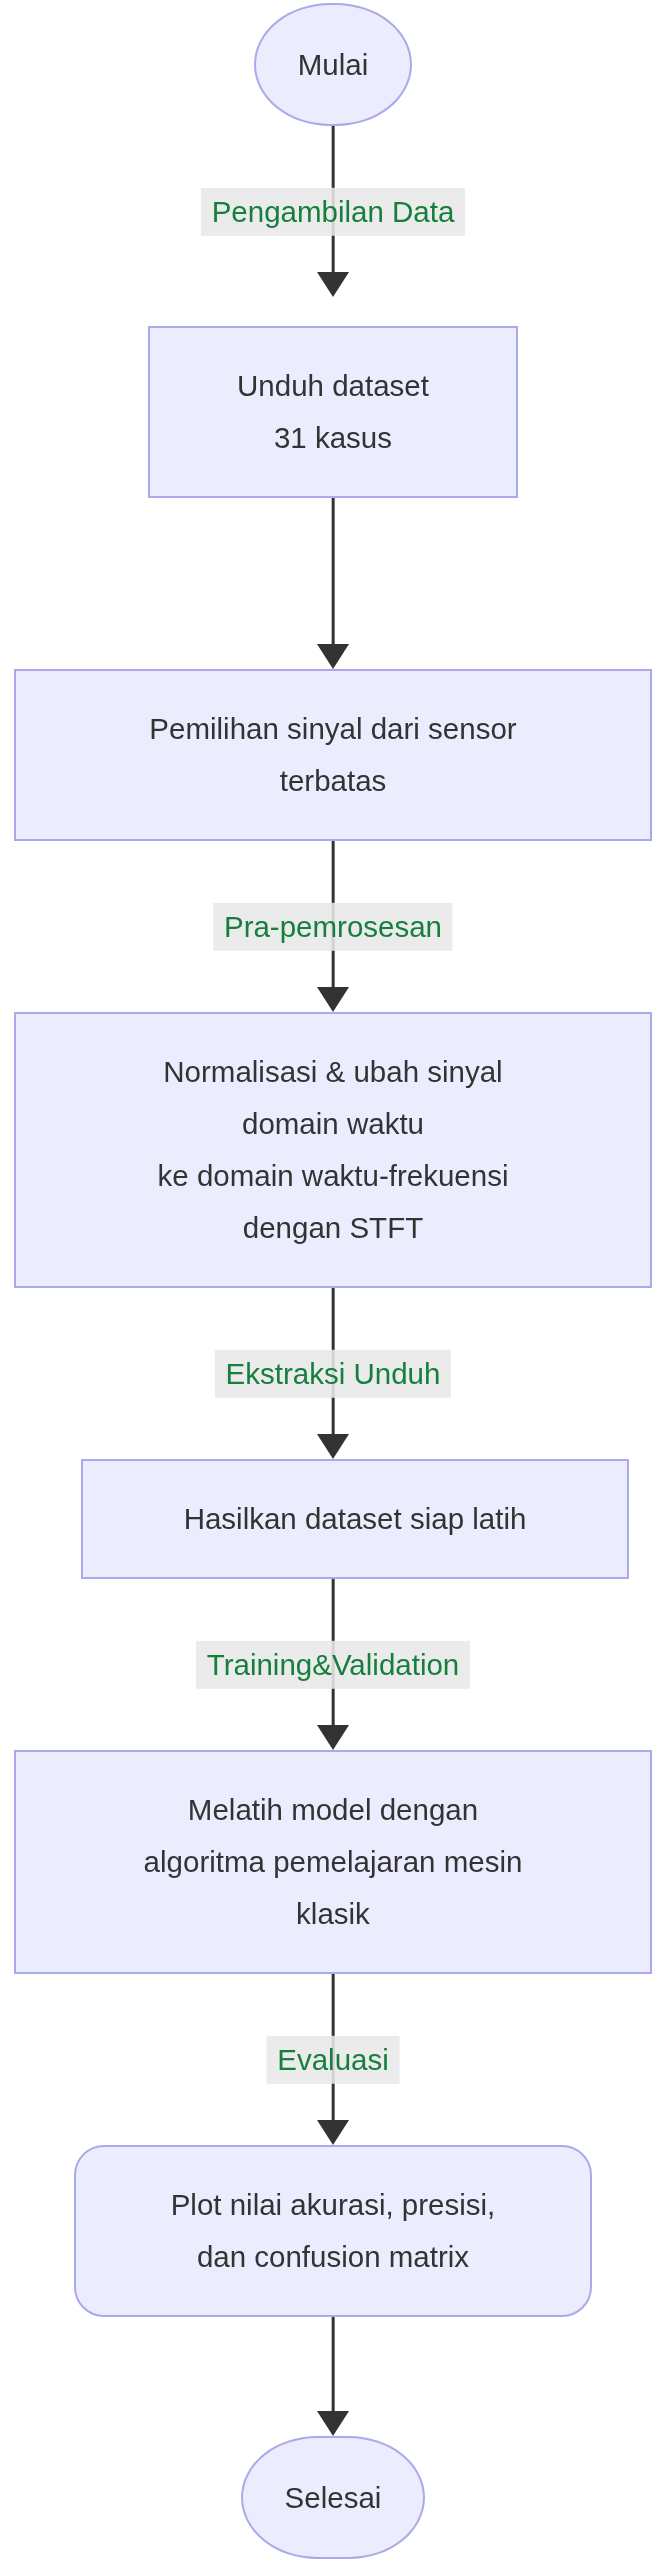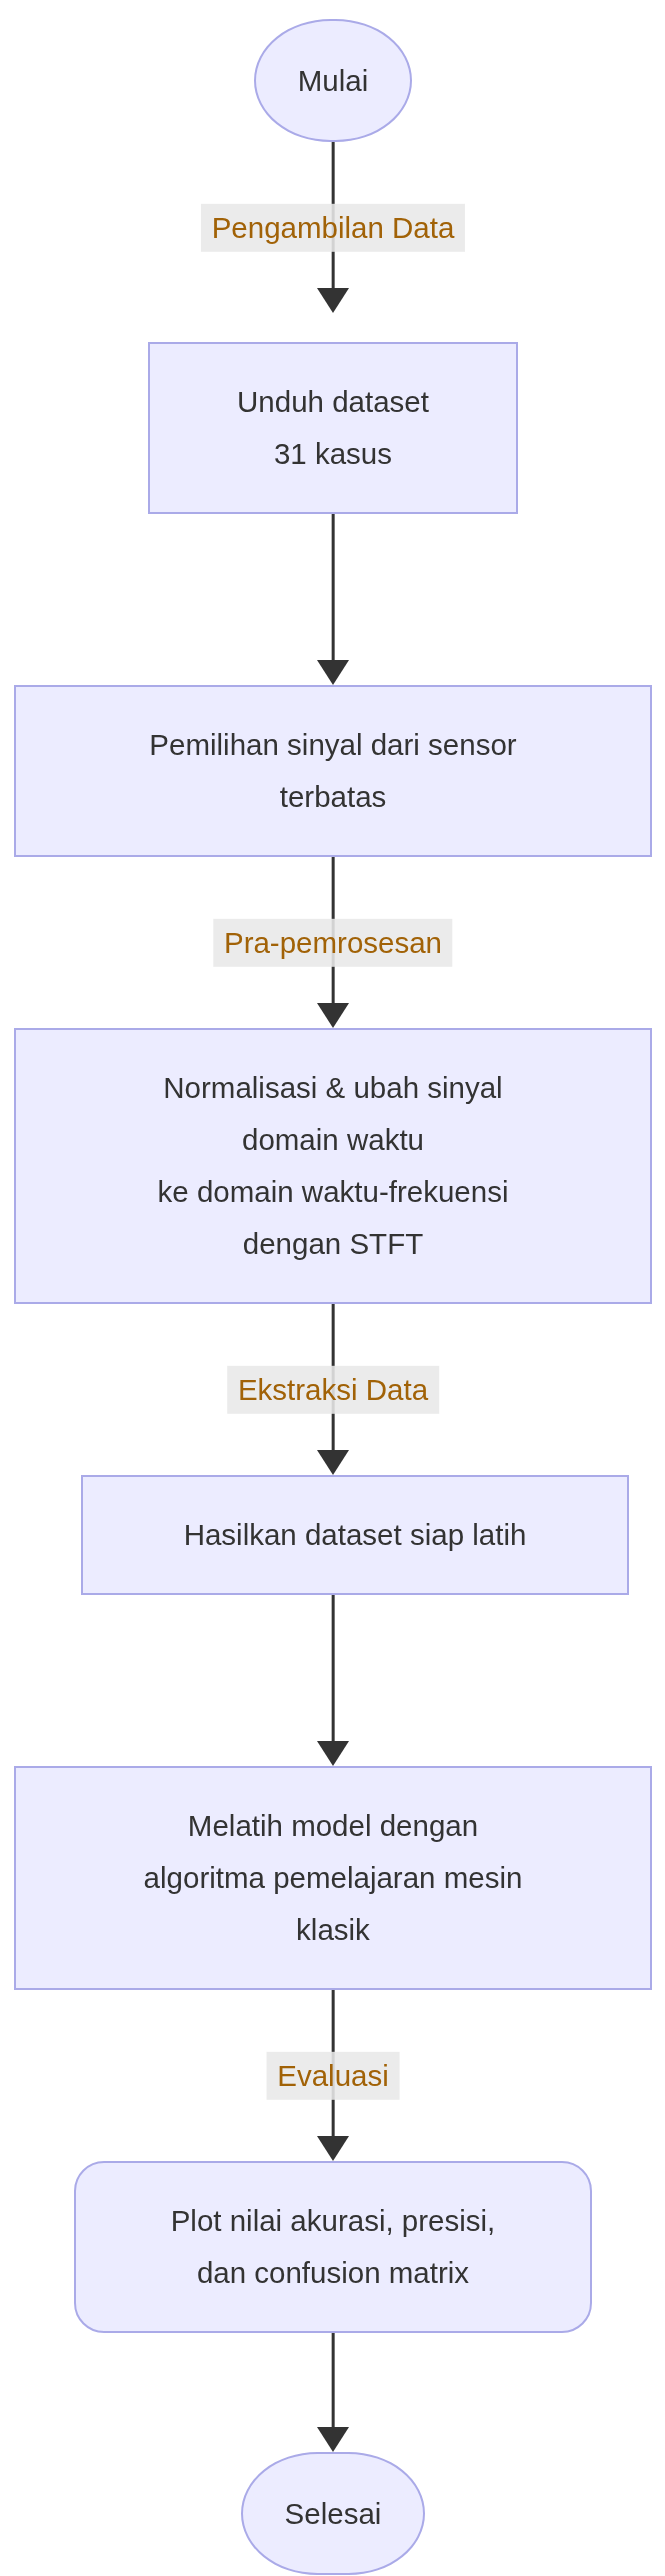--- a/index.html
+++ b/index.html
@@ -9,21 +9,21 @@
     width: 666px;
     height: 2576px;
     overflow: hidden;
     font-family: "Liberation Sans", sans-serif;
   }
   .diagram {
     width: 666px;
     display: flex;
     flex-direction: column;
     align-items: center;
-    padding-top: 19px;
+    padding-top: 3px;
     box-sizing: border-box;
   }
   
   .node {
     box-sizing: content-box;
     background: #ECECFF;
     border: 2px solid #AAAAE8;
     color: #333333;
     font-size: 29.5px;
     line-height: 52px;
@@ -75,21 +75,21 @@
     border-left: 16px solid transparent;
     border-right: 16px solid transparent;
     border-top: 25.5px solid #333333;
   }
   .edge-label {
     position: absolute;
     left: 50%;
     top: 50%;
     transform: translate(-50%, -50%);
     background: rgba(232, 232, 232, 0.88);
-    color: #a16207;
+    color: #15803d;
     font-size: 29.5px;
     line-height: 35px;
     padding: 6.7px 10.7px;
     white-space: nowrap;
   }
 </style>
 </head>
 <body>
 
 <div class="diagram">
@@ -119,28 +119,29 @@
     <div class="edge-arrow"></div>
   </div>
 
   <div class="node n-prep">Normalisasi &amp; ubah sinyal
 domain waktu
 ke domain waktu-frekuensi
 dengan STFT</div>
 
   <div class="edge">
     <div class="edge-line"></div>
-    <div class="edge-label">Ekstraksi Data</div>
+    <div class="edge-label">Ekstraksi Unduh</div>
     <div class="edge-arrow"></div>
   </div>
 
   <div class="node n-dataset">Hasilkan dataset siap latih</div>
 
   <div class="edge">
     <div class="edge-line"></div>
+    <div class="edge-label">Training&amp;Validation</div>
     <div class="edge-arrow"></div>
   </div>
 
   <div class="node n-train">Melatih model dengan
 algoritma pemelajaran mesin
 klasik</div>
 
   <div class="edge">
     <div class="edge-line"></div>
     <div class="edge-label">Evaluasi</div>

